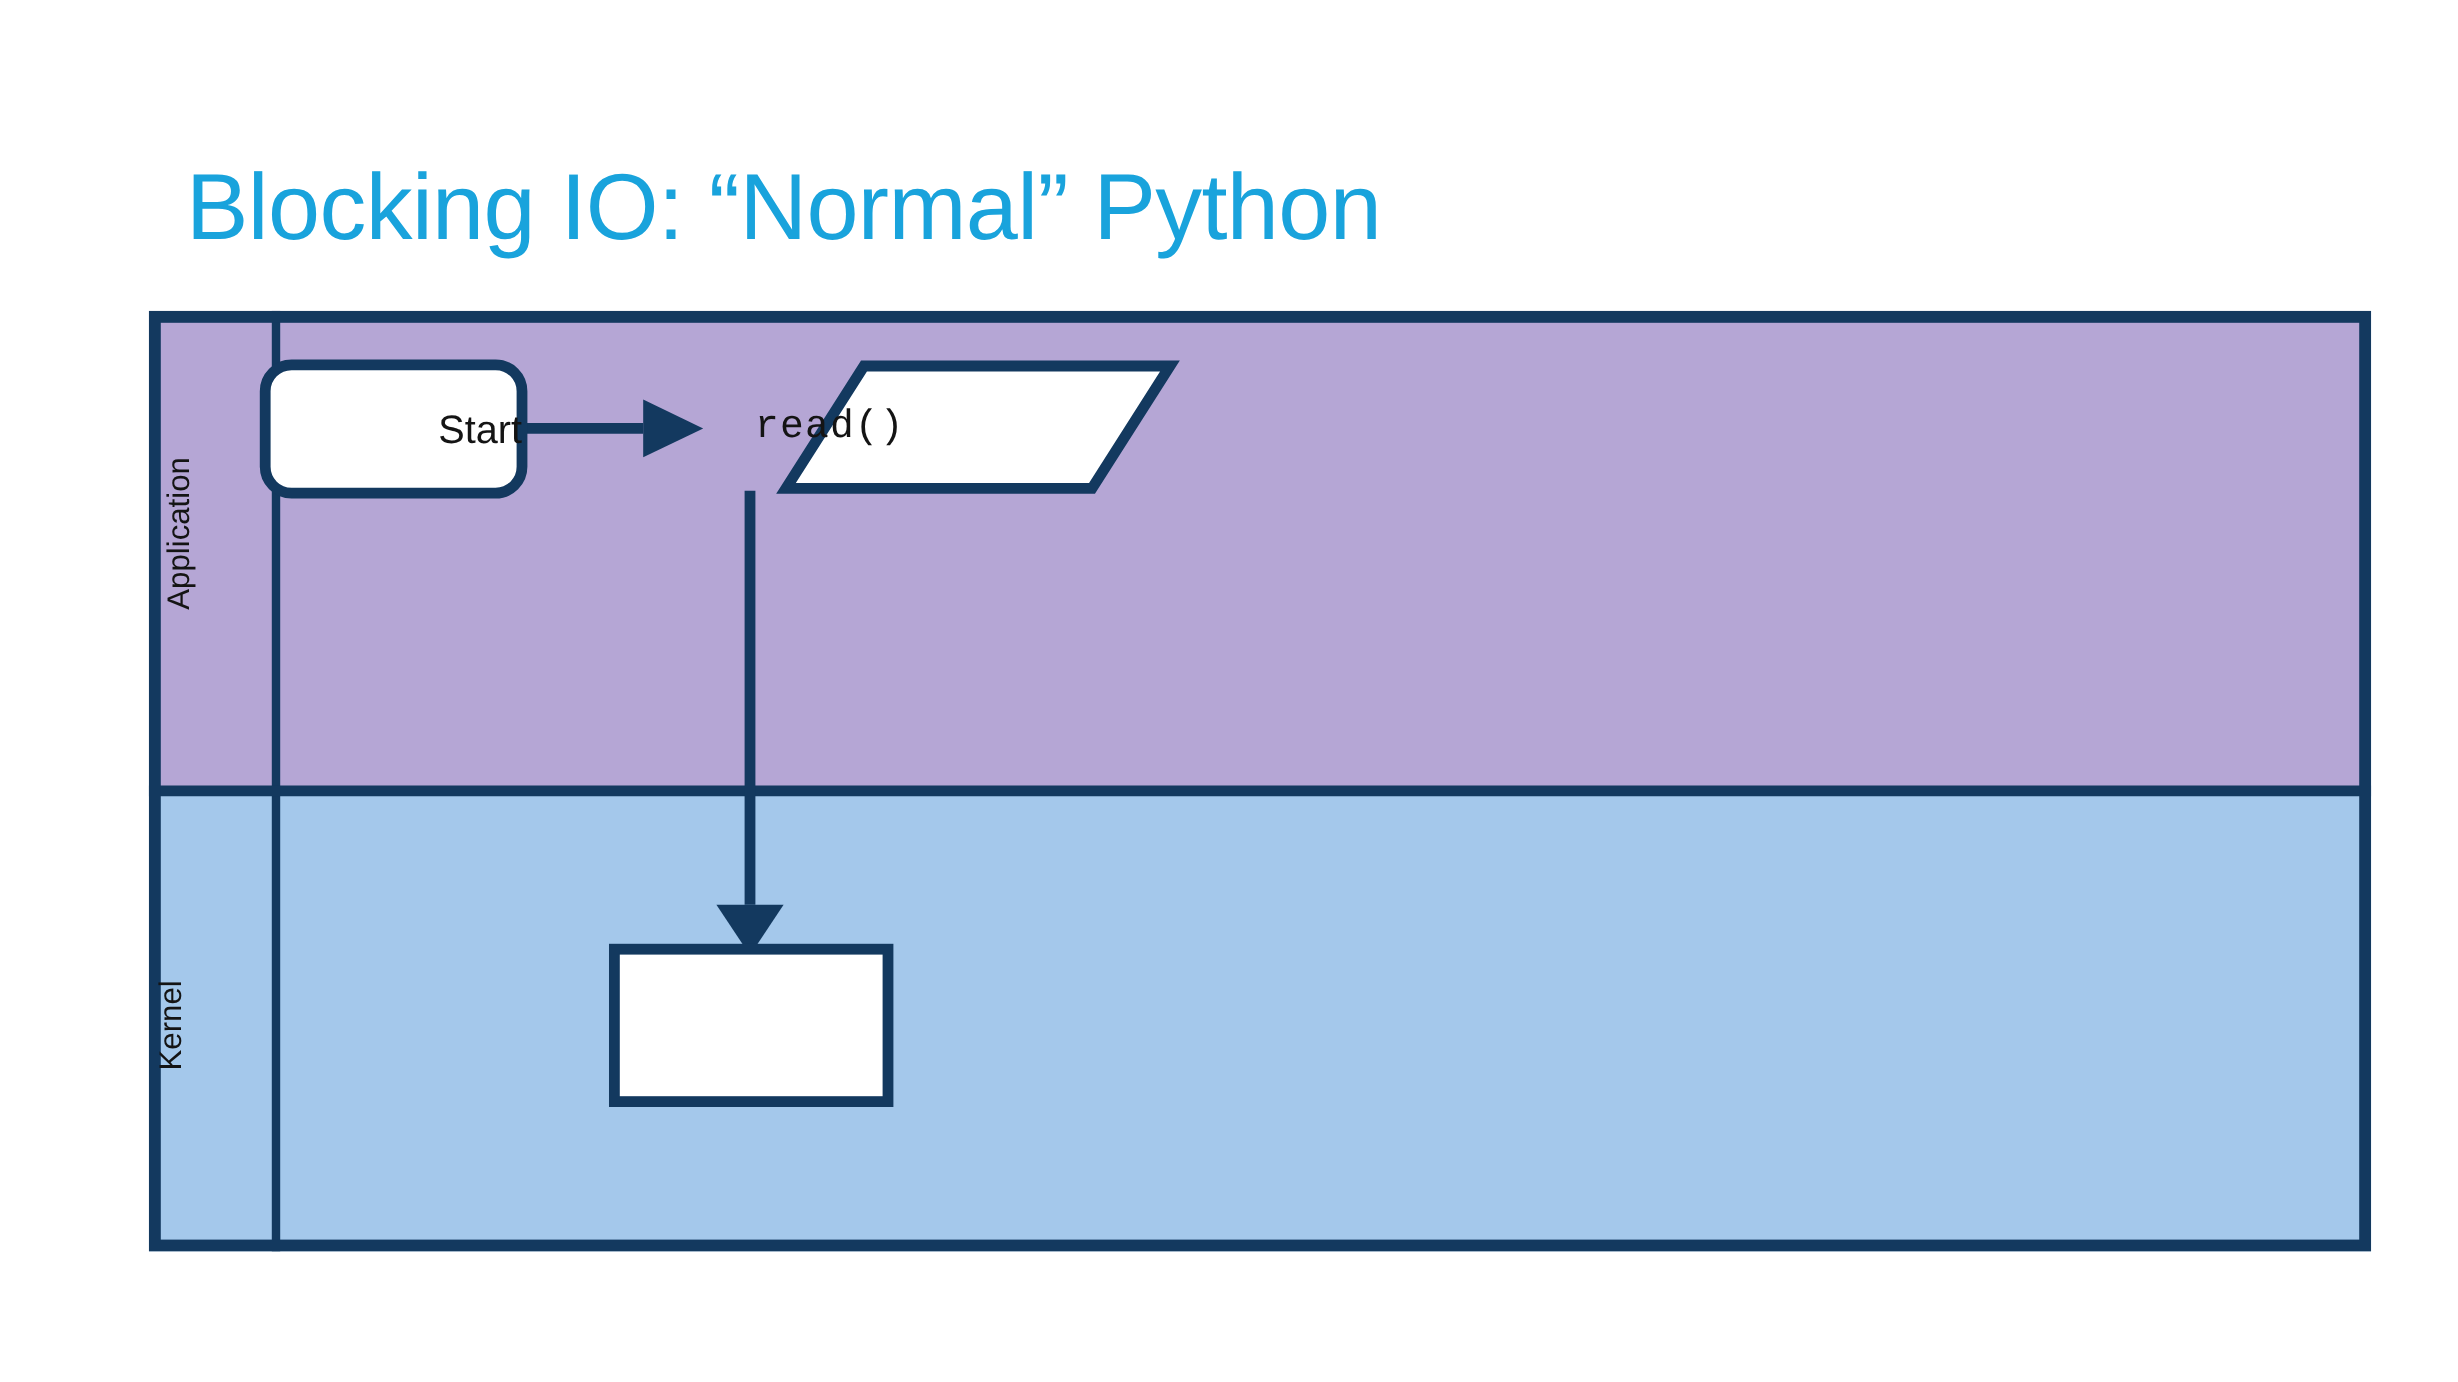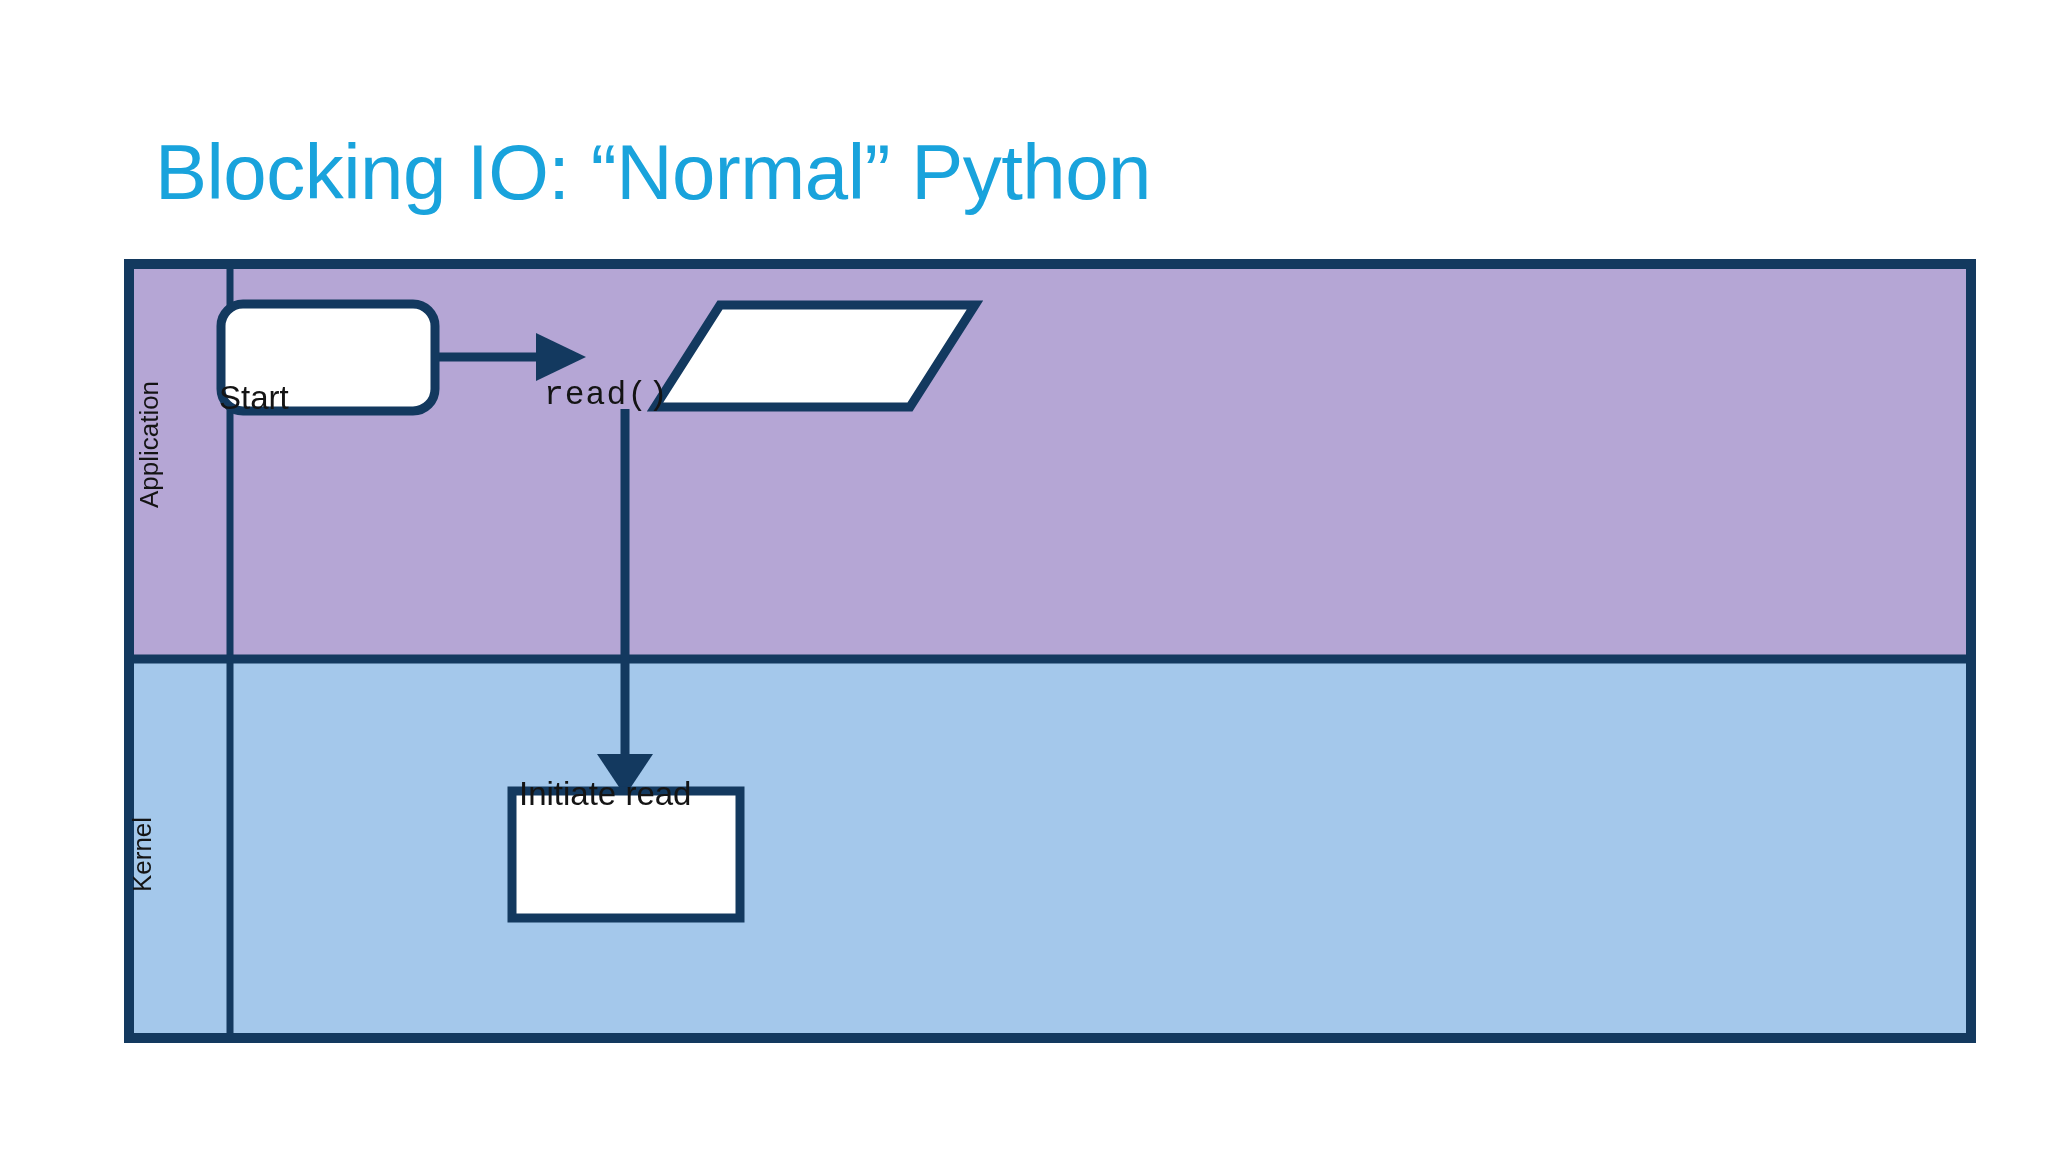--- a/index.html
+++ b/index.html
@@ -70,24 +70,23 @@
   #lane-label-kernel {
     left: -62px;
     top: 580px;
     width: 160px;
   }
 
   
   .node-text {
     position: absolute;
     color: #141414;
-    text-align: left;
+    text-align: right;
     white-space: nowrap;
     pointer-events: none;
-    margin-top: 40px;
   }
   #node-text-start {
     left: 95px;
     top: 80px;
     width: 216px;
     font-size: 33px;
   }
   #node-text-read {
     left: 420px;
     top: 78px;
@@ -137,16 +136,15 @@
     </svg>
 
     <div class="lane-label" id="lane-label-application">Application</div>
 
     <div class="lane-label" id="lane-label-kernel">Kernel</div>
 
     <div class="node-text" id="node-text-start">Start</div>
 
     <div class="node-text" id="node-text-read">read()</div>
 
-    <div class="node-text" id="node-text-initiate">Initiate read</div>
 
   </div>
 </div>
 
 </body></html>

